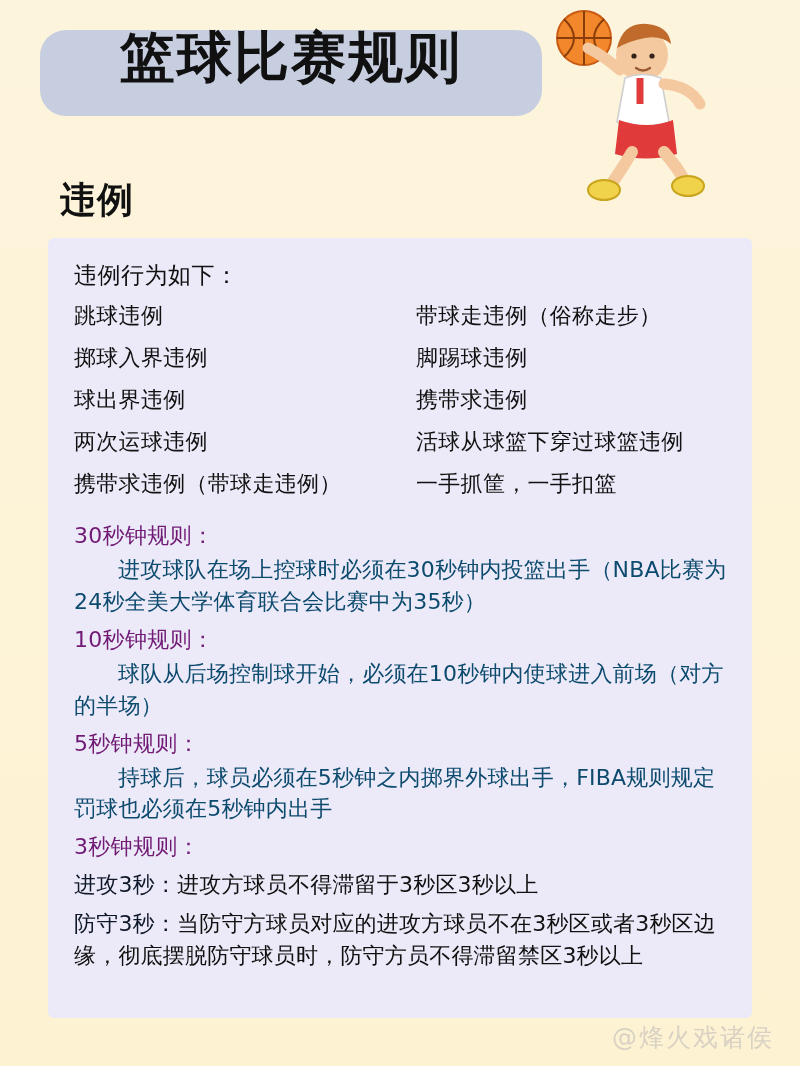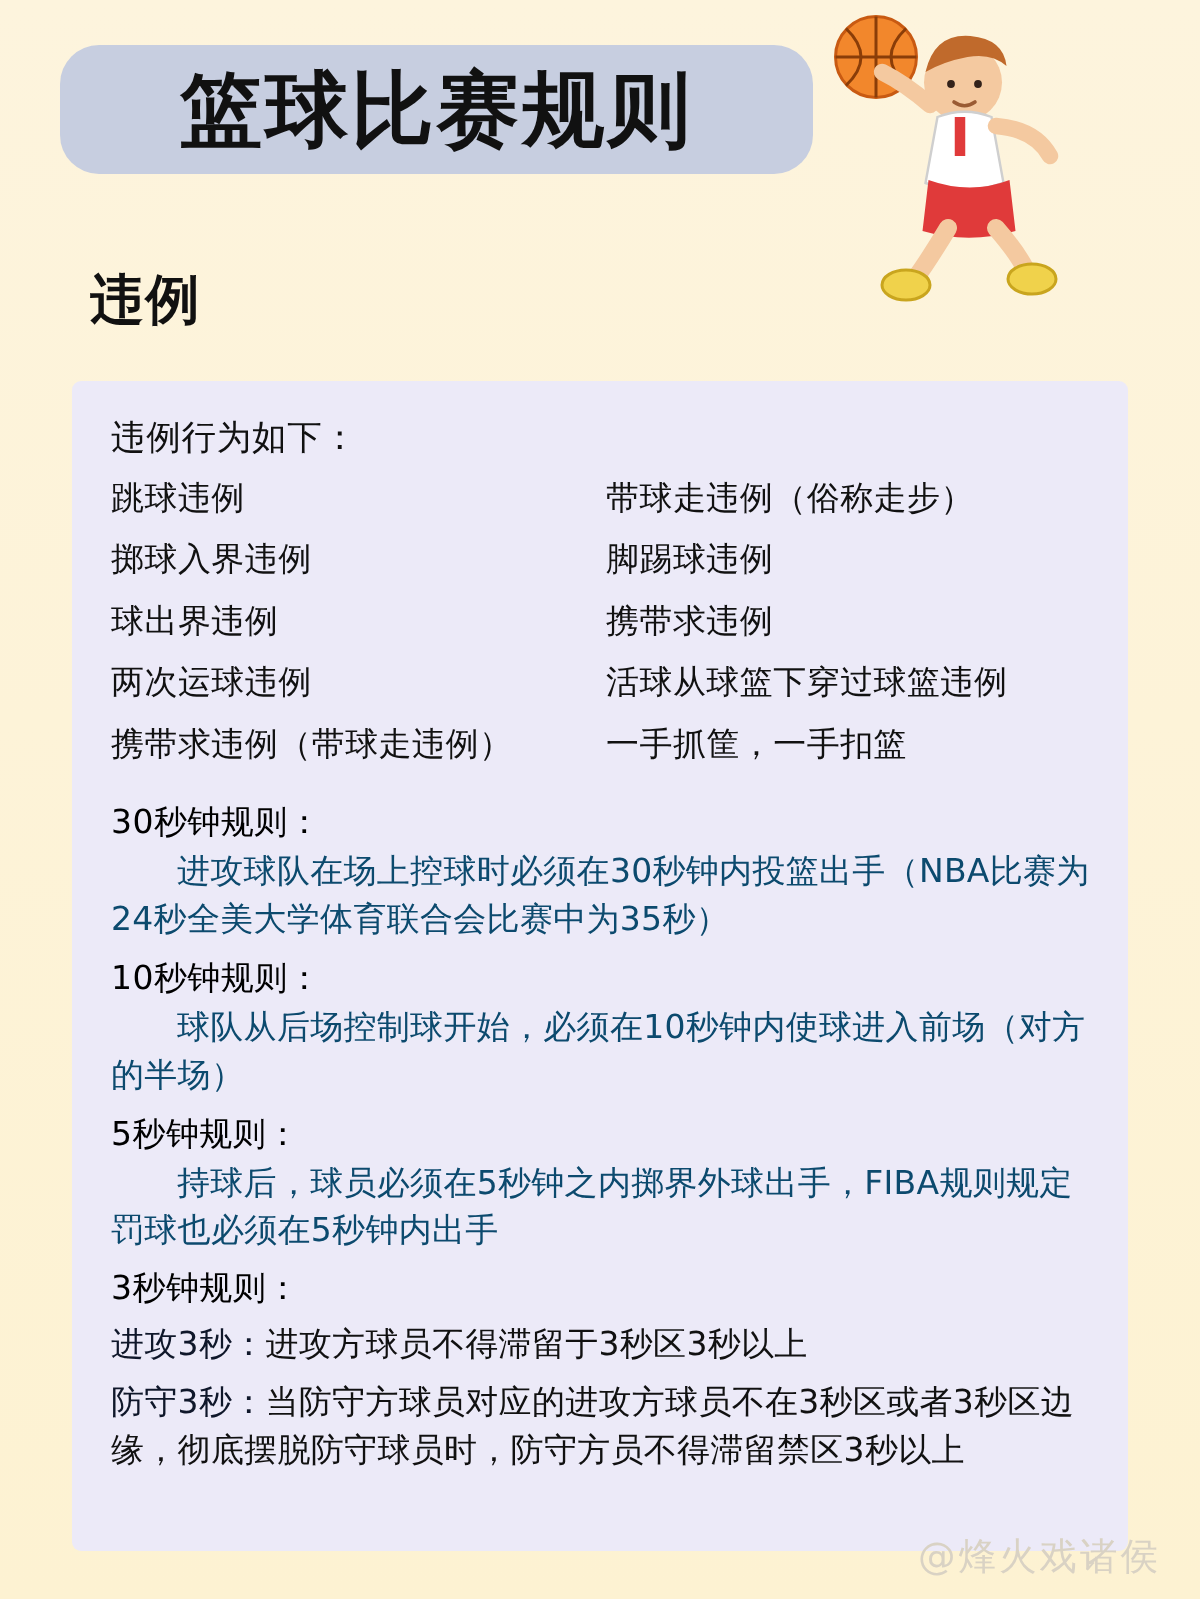--- a/index.html
+++ b/index.html
@@ -29,21 +29,21 @@
     top: 30px;
     width: 502px;
     height: 86px;
   }
   .title-pill {
     width: 100%;
     height: 100%;
     background: #c7cee0;
     border-radius: 26px;
     display: flex;
-    align-items: center;
+    align-items: flex-start;
     justify-content: center;
     box-sizing: border-box;
   }
   .title-text {
     font-family: "DejaVu Sans", sans-serif;
     font-weight: bold;
     font-size: 55px;
     letter-spacing: 2px;
     color: #111111;
     line-height: 1;
@@ -59,21 +59,21 @@
     font-weight: bold;
     font-size: 36px;
     color: #111111;
     letter-spacing: 1px;
   }
 
   
   .card {
     position: absolute;
     left: 48px;
-    top: 254px;
+    top: 238px;
     width: 704px;
     height: 780px;
     background: #eceaf8;
     border-radius: 6px;
     box-sizing: border-box;
     padding: 18px 22px 10px 26px;
   }
 
   .lead {
     font-size: 23px;
@@ -83,34 +83,35 @@
     letter-spacing: 0.5px;
   }
 
   
   .viol-grid {
     display: grid;
     grid-template-columns: 330px 1fr;
     row-gap: 11px;
     column-gap: 0px;
     margin-bottom: 22px;
+    gap: 12px;
   }
   .viol-item {
     font-size: 22px;
     color: #111111;
     font-family: "DejaVu Sans", sans-serif;
     white-space: nowrap;
     letter-spacing: 0.3px;
   }
 
   .rule-block {
     margin-bottom: 2px;
   }
   .rule-title {
-    color: #000000;
+    color: #701a75;
     font-size: 22px;
     font-family: "DejaVu Sans", sans-serif;
     margin: 7px 0 3px 0;
     letter-spacing: 0.3px;
   }
   .rule-body {
     font-size: 22px;
     color: #0c4a6e;
     font-family: "DejaVu Sans", sans-serif;
     line-height: 1.45;

